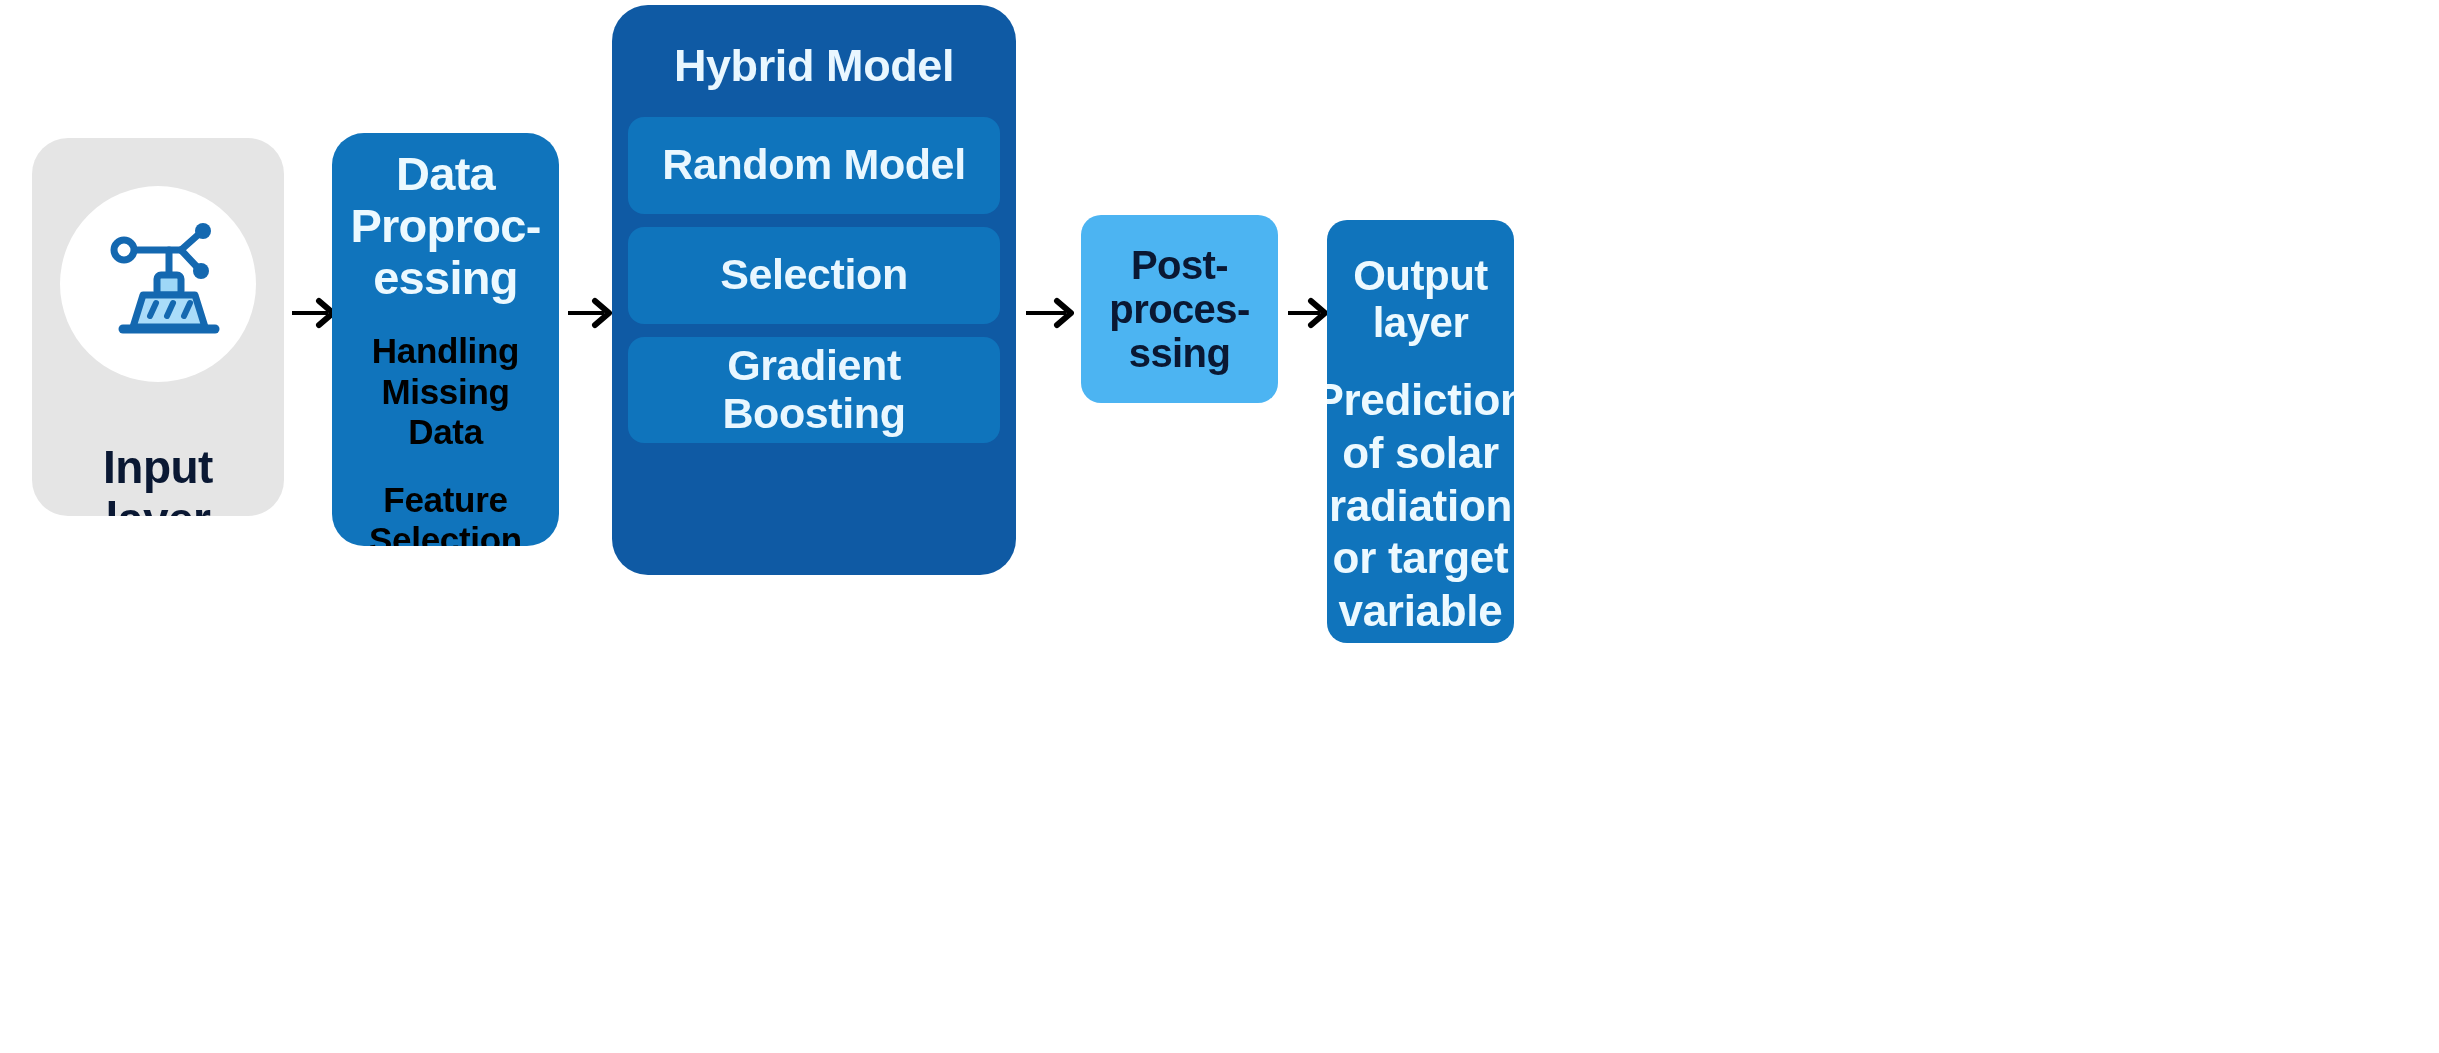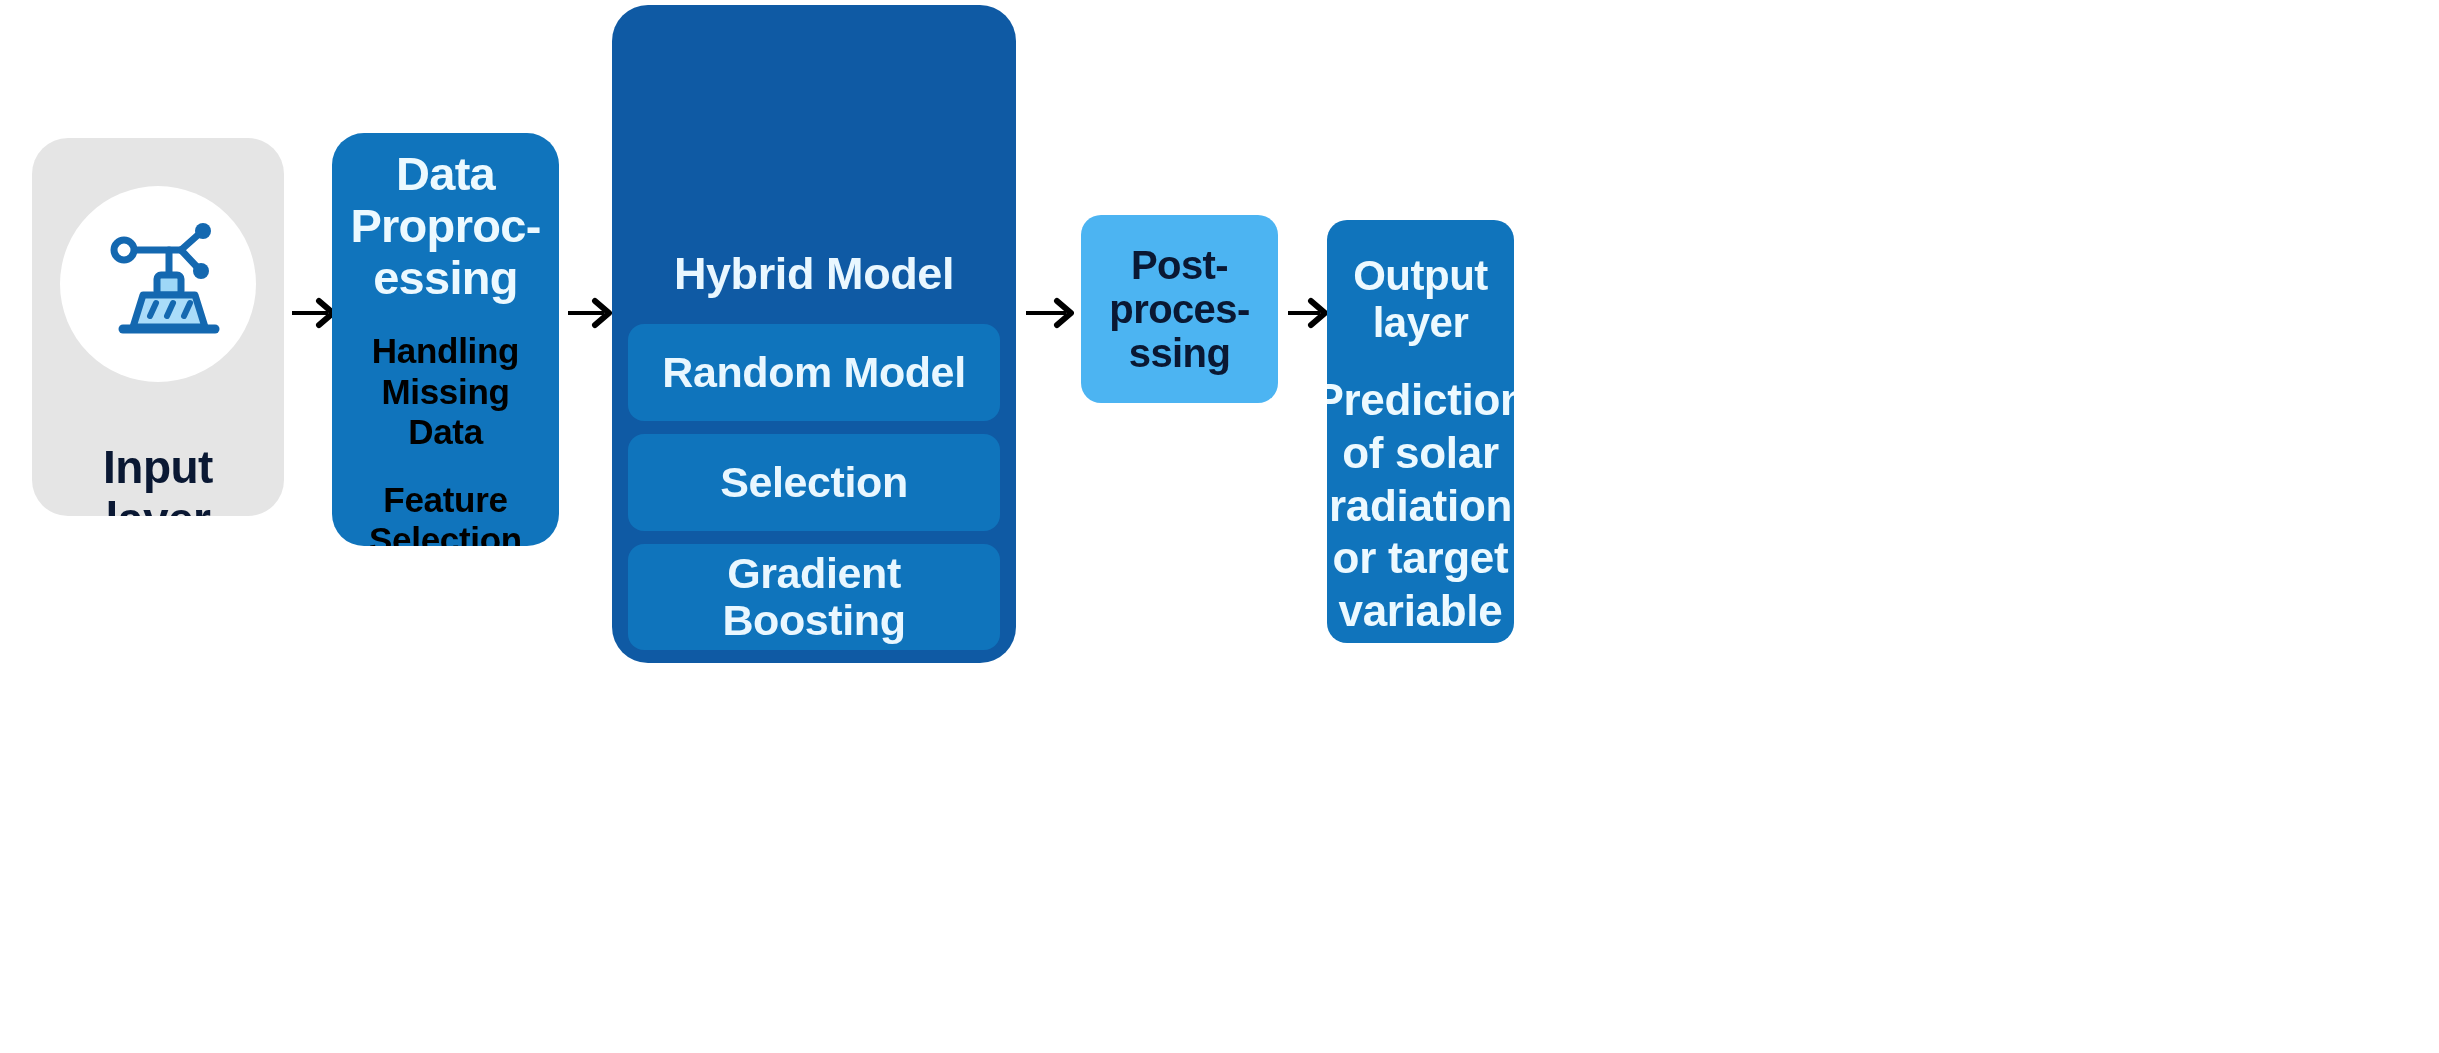--- a/index.html
+++ b/index.html
@@ -91,24 +91,24 @@
     letter-spacing: -0.3px;
     margin-top: 28px;
     padding: 0 18px;
   }
 
   
   #hybrid-model {
     left: 612px;
     top: 5px;
     width: 404px;
-    height: 658px;
+    height: 570px;
     background: #0f5aa4;
     border-radius: 36px;
-    justify-content: flex-end;
+    justify-content: flex-start;
     padding: 0 16px;
   }
   #hybrid-model .node-title {
     color: #e9f7ff;
     font-size: 45px;
     font-weight: 700;
     line-height: 1.1;
     letter-spacing: -0.4px;
     margin: 36px 0 26px 0;
   }

